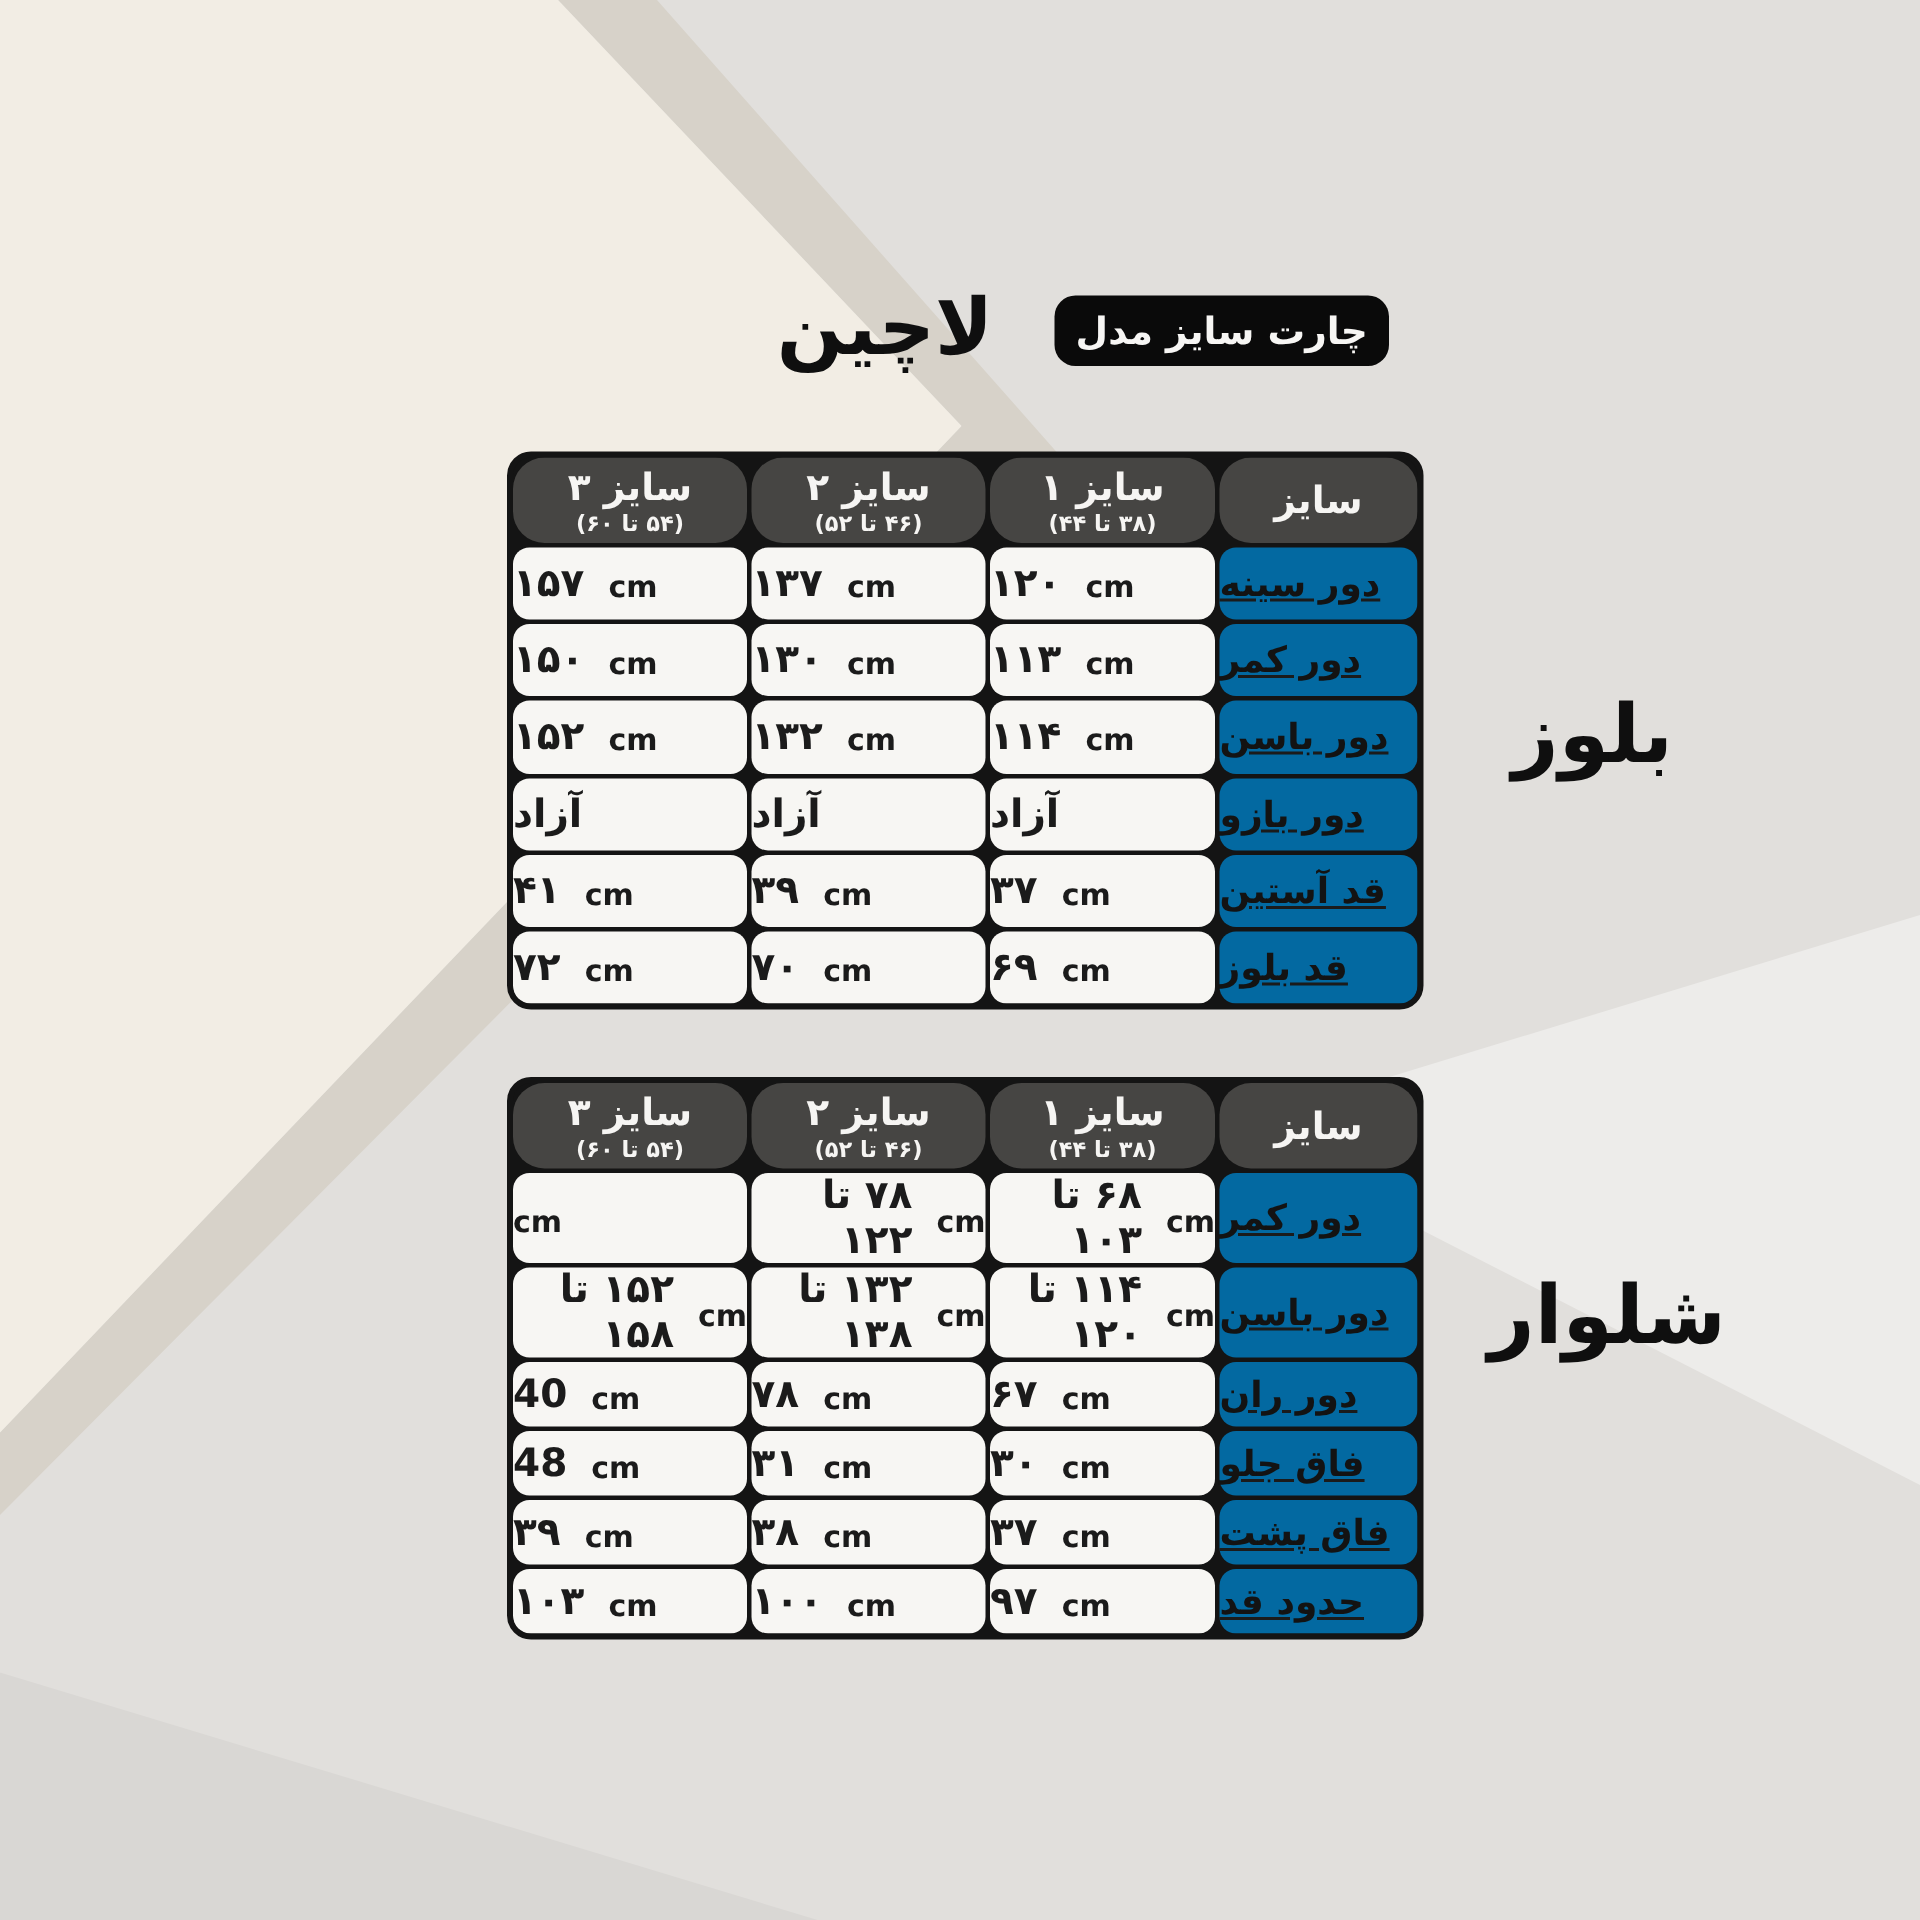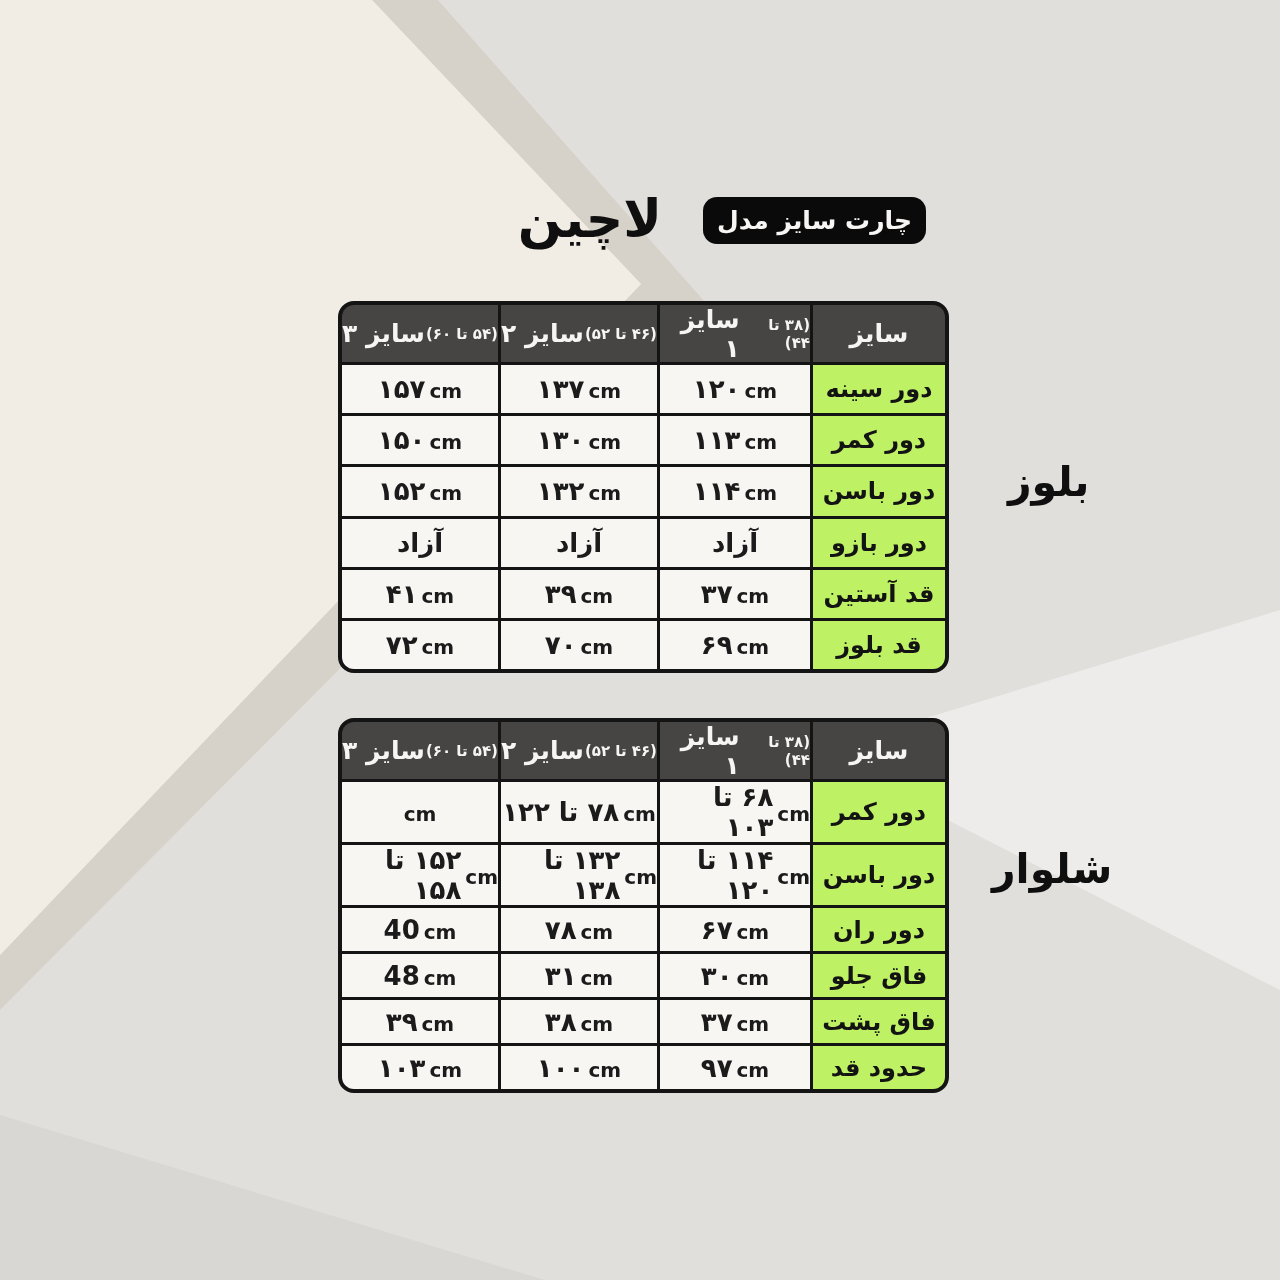--- a/index.html
+++ b/index.html
@@ -14,38 +14,38 @@
   .bg-wedge-right{background:#edecea;
     clip-path:polygon(1280px 610px,815px 752px,1280px 990px);}
   .bg-corner-bl{background:#d9d7d4;
     clip-path:polygon(0 1115px,545px 1280px,0 1280px);}
   
   .badge{position:absolute;left:703px;top:197px;width:223px;height:47px;
          background:#0a0a0a;color:#f7f6f4;display:flex;align-items:center;
          justify-content:center;font-size:25px;direction:rtl;border-radius:14px;}
   .brand{position:absolute;left:552px;top:188px;width:110px;color:#0f0f0f;
          font-size:52px;direction:rtl;text-align:right;line-height:1.2;}
-  .side-label{position:absolute;color:#0f0f0f;font-size:41px;direction:rtl;}
+  .side-label{position:absolute;color:#0f0f0f;font-size:54px;direction:rtl;}
   .side-blouse{left:1008px;top:458px;}
   .side-pants{left:992px;top:845px;}
   
   .tbl{position:absolute;display:grid;gap:3px;background:#141414;
        border:4px solid #141414;border-radius:16px;overflow:hidden;
        grid-template-columns:156px 156px 150px 1fr;}
   .t1{left:338px;top:301px;width:603px;height:364px;grid-template-rows:57px repeat(6,1fr);}
   .t2{left:338px;top:718px;width:603px;height:367px;grid-template-rows:57px repeat(6,1fr);}
-  .hc{background:#464543;color:#f6f5f3;display:flex;
-      justify-content:center;align-items:center;gap:1px;}
+  .hc{background:#464543;color:#f6f5f3;display:flex;flex-direction:column;
+      justify-content:center;align-items:center;gap:1px;border-radius:21px;}
   .hm{font-size:25px;direction:rtl;}
   .hr{font-size:15px;direction:rtl;}
-  .c{background:#f7f6f3;display:flex;direction:ltr;justify-content:center;
-     align-items:center;gap:4px;color:#1b1b1b;}
+  .c{background:#f7f6f3;display:flex;direction:ltr;
+     align-items:center;gap:16px;color:#1b1b1b;border-radius:11px;}
   .v{font-size:26px;direction:rtl;unicode-bidi:isolate;}
   .u{font-size:20px;padding-top:4px;}
-  .lc{background:#bef264;}
+  .lc{background:#0369a1;text-decoration:underline;}
   .rl{font-size:24px;color:#131313;direction:rtl;}
 </style>
 </head>
 <body>
 
 <div id="stage">
   <div class="bg bg-band"></div>
   <div class="bg bg-cream"></div>
   <div class="bg bg-wedge-right"></div>
   <div class="bg bg-corner-bl"></div>

